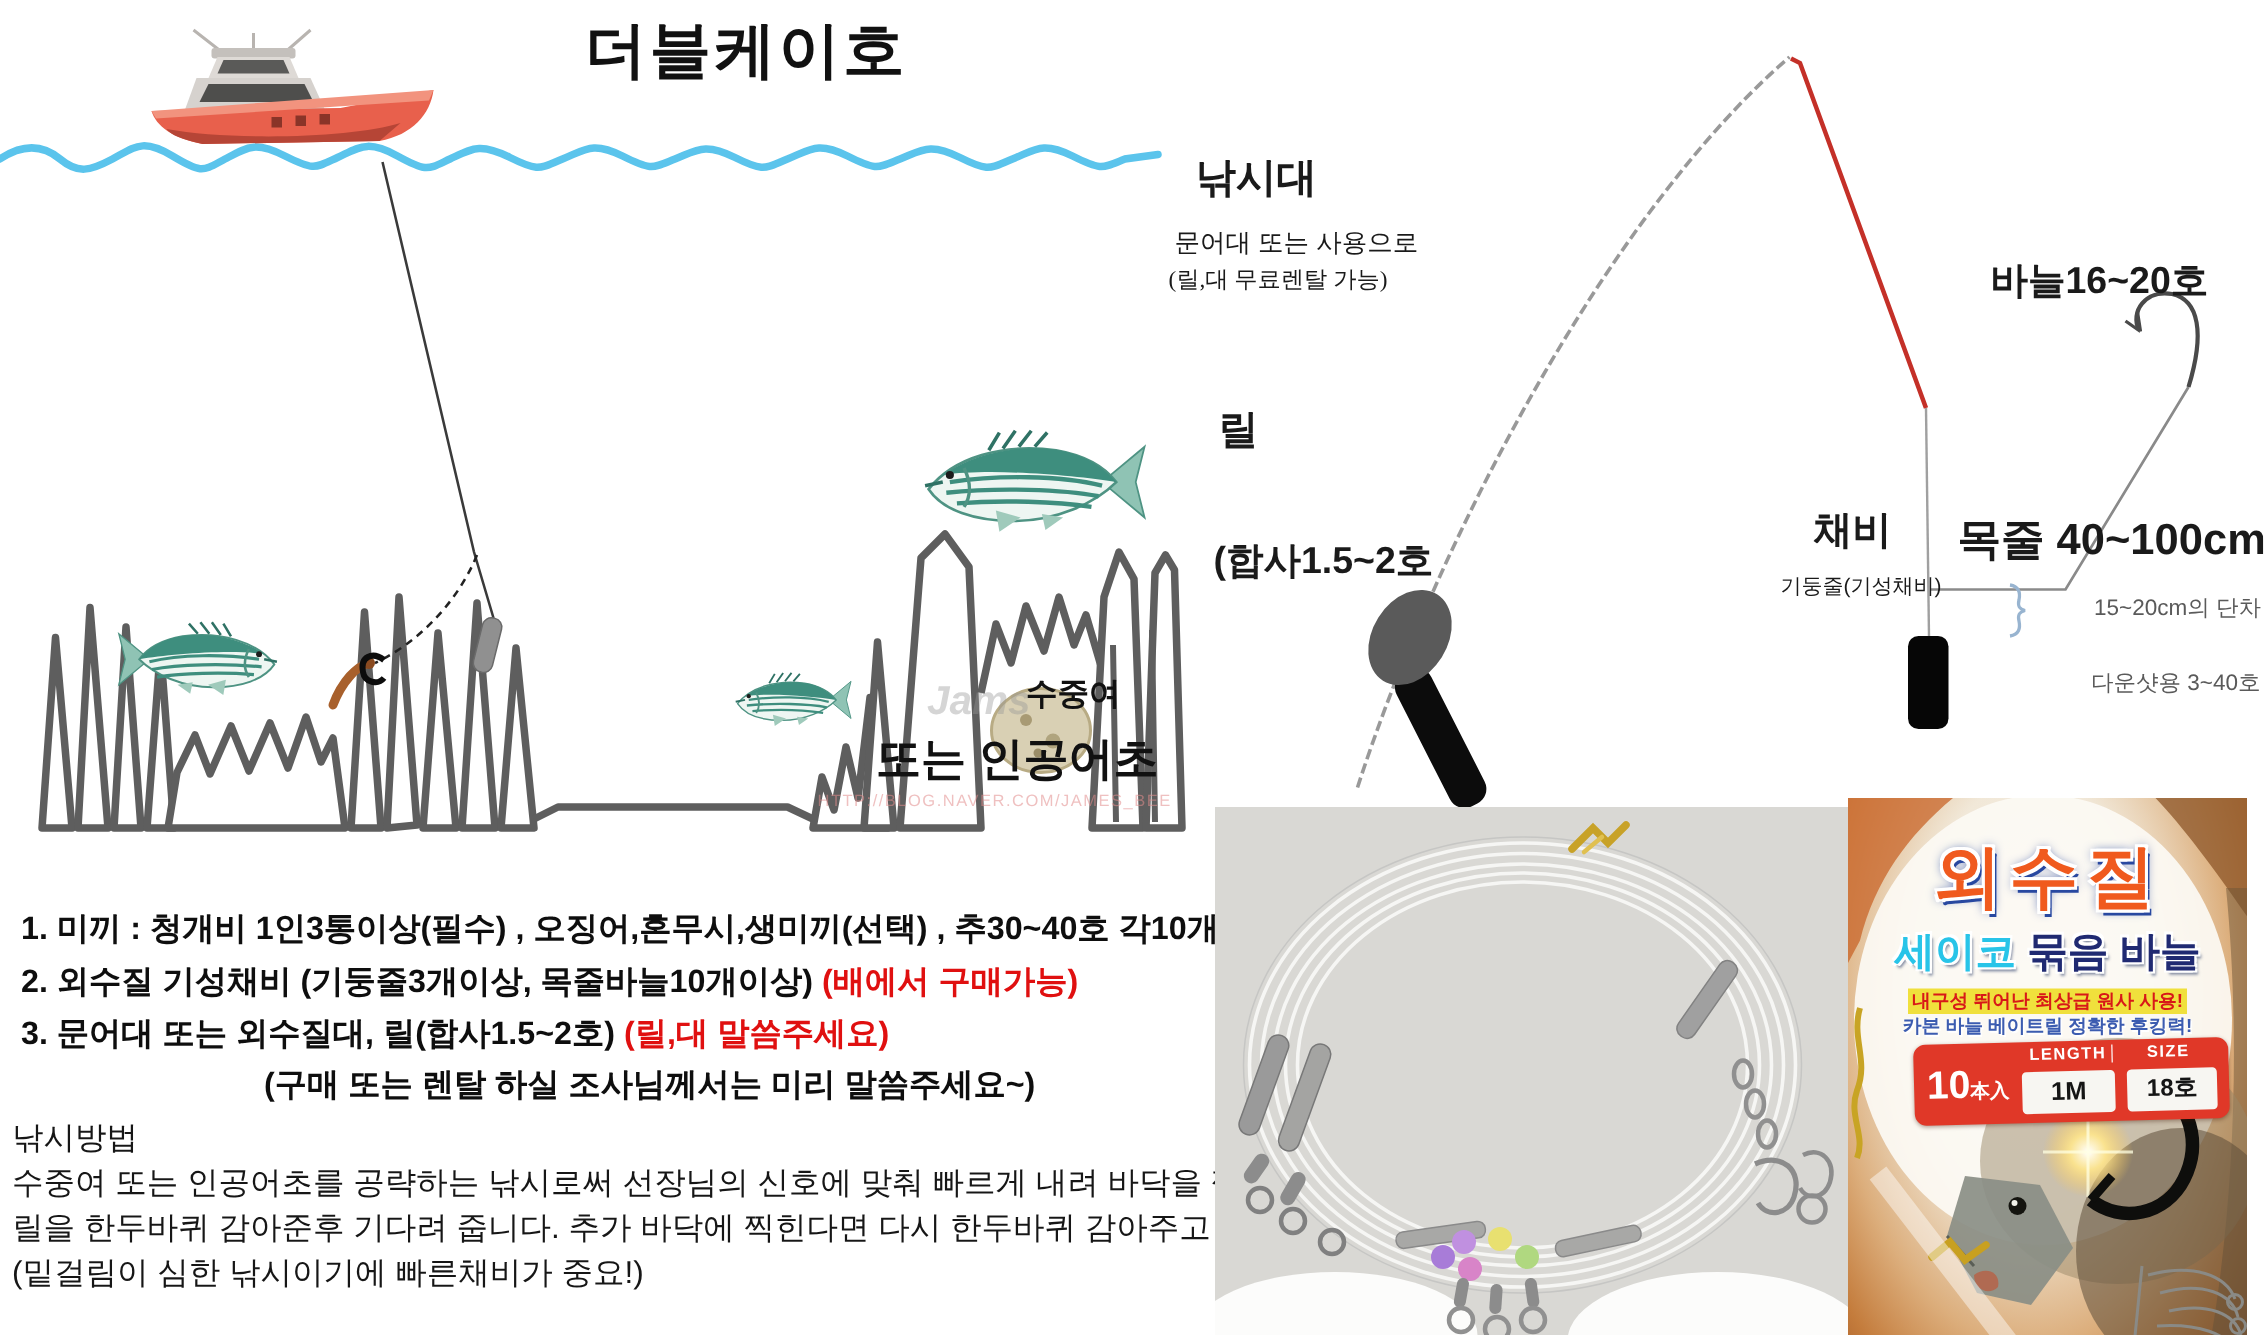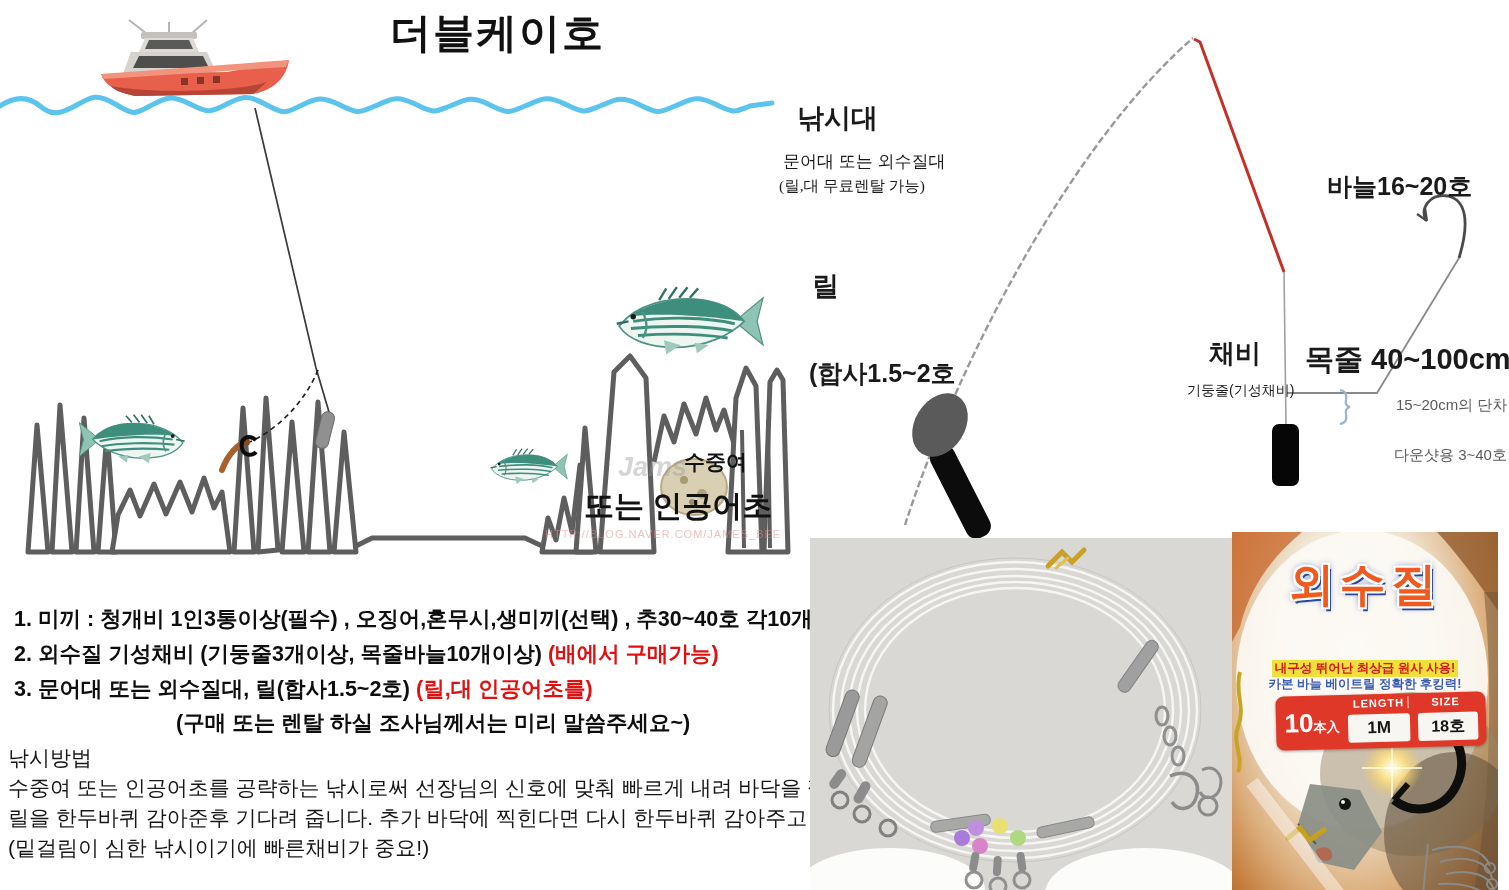--- a/index.html
+++ b/index.html
@@ -153,35 +153,35 @@
       <rect x="-13" y="-5" width="26" height="100" rx="11" fill="#0c0c0c"></rect>
     </g>
     <ellipse cx="160" cy="425" rx="25" ry="34" transform="rotate(32 160 425)" fill="#5a5a5a"></ellipse>
 
     <path d="M560,390 C566,391 567,395 566,400 C565,404 566,406 570,407 C566,408 565,410 566,414 C567,419 566,423 560,424" stroke="#98b4d0" stroke-width="2.2" fill="none"></path>
 
     <rect x="492" y="424" width="27" height="62" rx="7" fill="#060606"></rect>
   </svg>
 
   <div class="dlabel bold" style="left:797px;top:100px;font-size:27px;">낚시대</div>
-  <div class="dlabel" style="left:783px;top:150px;font-size:17px;">문어대 또는 외수질대</div>
+  <div class="dlabel" style="left:783px;top:150px;font-size:17px;">문어대 또는 사용으로</div>
   <div class="dlabel" style="left:779px;top:176px;font-size:15.5px;font-family:Liberation Serif, serif;">(릴,대 무료렌탈 가능)</div>
   <div class="dlabel bold" style="left:812px;top:268px;font-size:27px;">릴</div>
   <div class="dlabel bold" style="left:809px;top:357px;font-size:25px;">(합사1.5~2호</div>
   <div class="dlabel bold" style="left:1327px;top:170px;font-size:25px;">바늘16~20호</div>
   <div class="dlabel bold" style="left:1209px;top:336px;font-size:26px;">채비</div>
   <div class="dlabel" style="left:1187px;top:382px;font-size:14px;">기둥줄(기성채비)</div>
   <div class="dlabel bold" style="left:1305px;top:340px;font-size:29px;">목줄 40~100cm</div>
   <div class="dlabel gray-label" style="left:1396px;top:396px;font-size:15px;">15~20cm의 단차</div>
   <div class="dlabel gray-label" style="left:1394px;top:446px;font-size:15px;">다운샷용 3~40호 추</div>
 
   <div>
     <div class="abs note-b" style="left:14px;top:604px;"><span>1. 미끼 : 청개비 1인3통이상(필수) , 오징어,혼무시,생미끼(선택) , 추30~40호 각10개정도</span></div>
     <div class="abs note-b" style="left:14px;top:639px;"><span>2. 외수질 기성채비 (기둥줄3개이상, 목줄바늘10개이상) </span><span class="red">(배에서 구매가능)</span></div>
-    <div class="abs note-b" style="left:14px;top:674px;"><span>3. 문어대 또는 외수질대, 릴(합사1.5~2호)  </span><span class="red">(릴,대 인공어초를)</span></div>
+    <div class="abs note-b" style="left:14px;top:674px;"><span>3. 문어대 또는 외수질대, 릴(합사1.5~2호)  </span><span class="red">(릴,대 말씀주세요)</span></div>
     <div class="abs note-b blue" style="left:176px;top:708px;">(구매 또는 렌탈 하실 조사님께서는 미리 말씀주세요~)</div>
     <div class="abs note" style="left:8px;top:744px;">낚시방법</div>
     <div class="abs note" style="left:8px;top:774px;">수중여 또는 인공어초를 공략하는 낚시로써 선장님의 신호에 맞춰 빠르게 내려 바닥을 찍고</div>
     <div class="abs note" style="left:8px;top:804px;">릴을 한두바퀴 감아준후 기다려 줍니다.  추가 바닥에 찍힌다면 다시 한두바퀴 감아주고 대기!</div>
     <div class="abs note" style="left:8px;top:834px;">(밑걸림이 심한 낚시이기에 빠른채비가 중요!)</div>
   </div>
 
   <div class="rig-photo">
     <svg width="422" height="352" viewBox="0 0 422 352">
       <ellipse cx="80" cy="352" rx="95" ry="42" fill="#fcfcfb"></ellipse>
@@ -280,20 +280,21 @@
         <circle cx="260" cy="352" r="5"></circle>
         <path d="M196,312 L190,372"></path>
       </g>
 
       <path d="M56,306 L68,296 L78,308 L92,298" stroke="#c8a020" stroke-width="5" stroke-linecap="round" fill="none"></path>
       <path d="M8,140 C2,160 14,175 6,195 C0,212 12,225 6,240" stroke="#c8a424" stroke-width="4" fill="none"></path>
       <path d="M20,250 L120,380" stroke="rgba(255,255,255,0.45)" stroke-width="14"></path>
     </svg>
 
     <div class="pk-center pk-title" style="top:22px;">외수질</div>
+    <div class="pk-center pk-brand" style="top:84px;"><span class="cy">세이코</span><span class="nv">&nbsp;</span><span class="nv">묶음 바늘</span></div>
     <div class="pk-center" style="top:126px;"><span class="pk-f1">내구성 뛰어난 최상급 원사 사용!</span></div>
     <div class="pk-center pk-f2" style="top:144px;">카본 바늘 베이트릴 정확한 후킹력!</div>
 
     <div class="pk-table">
       <div class="pk-qty"><span>10</span><span class="u">本入</span></div>
       <div class="pk-h" style="left:74px;width:58px;text-align:center;border-right:1px solid rgba(255,255,255,.8);">LENGTH</div>
       <div class="pk-h" style="left:142px;width:56px;text-align:center;">SIZE</div>
       <div class="pk-cell" style="left:72px;width:62px;font-size:17px;">1M</div>
       <div class="pk-cell" style="left:142px;width:60px;font-size:16px;">18호</div>
     </div>

